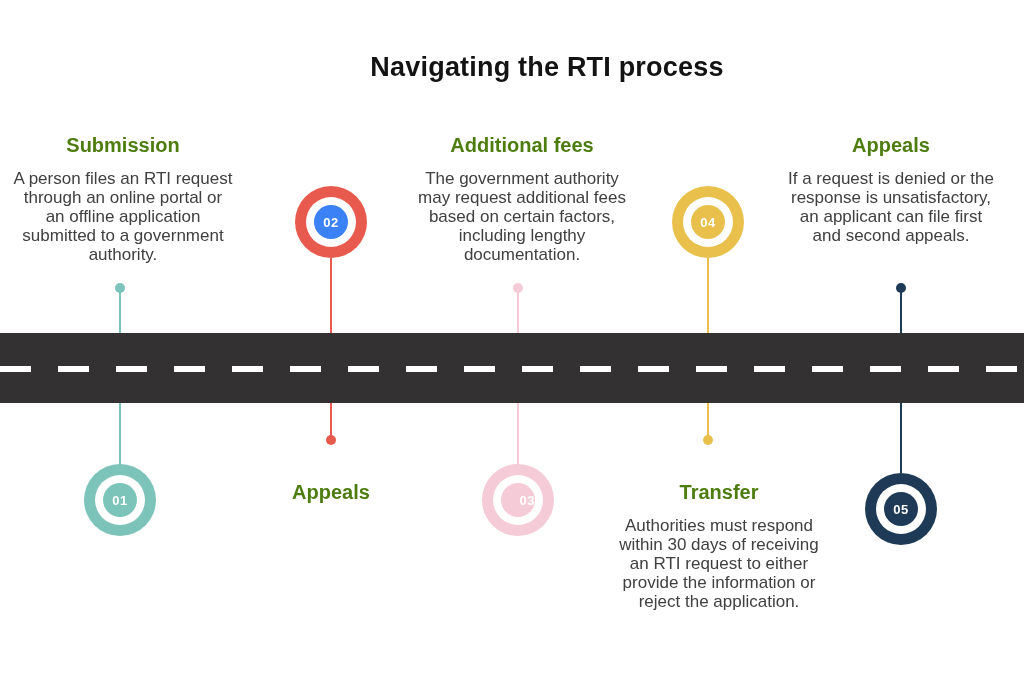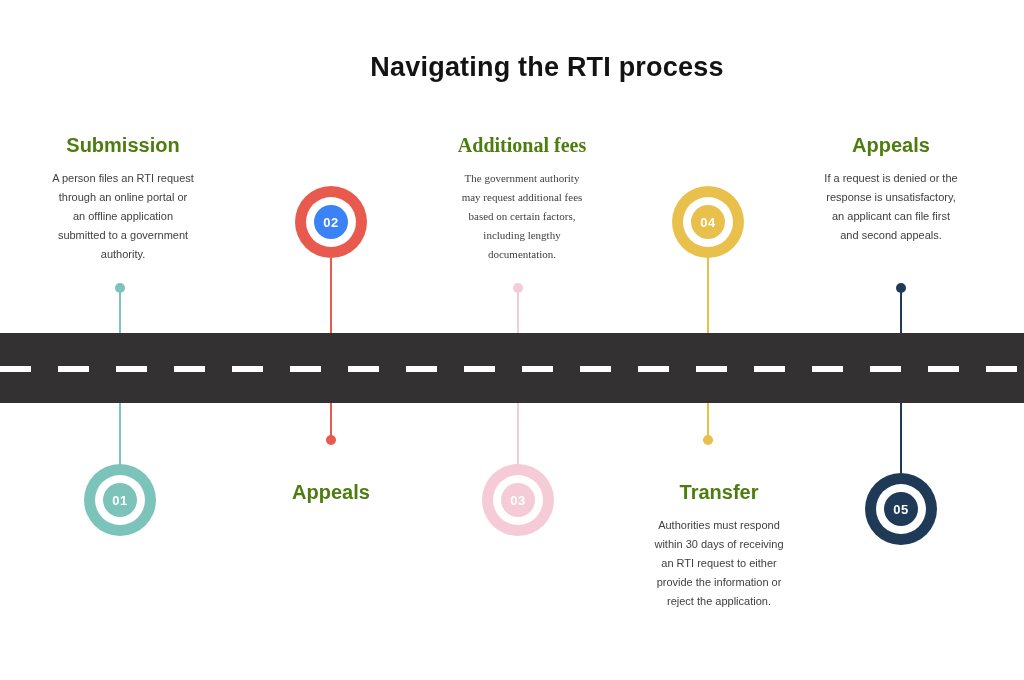--- a/index.html
+++ b/index.html
@@ -32,39 +32,39 @@
   }
   .marker-core {
     width:34px; height:34px; border-radius:50%;
     display:flex; align-items:center; justify-content:center;
   }
   .marker-num { font-size:13px; font-weight:600; color:#ffffff; letter-spacing:0.5px; }
 
   .text-block { position:absolute; z-index:3; text-align:center; }
   .step-title { font-size:20px; line-height:23px; font-weight:700; color:#4d7c0f; }
   .step-desc {
-    margin-top:12px; font-size:11px; line-height:19px; color:#404040;
+    margin-top:12px; font-size:17px; line-height:19px; color:#404040;
     white-space:pre-line;
   }
 
   
   .step-1 .marker     { left:84px;  top:464px; }
   .step-1 .stem       { left:119px; top:288px; height:176px; }
   .step-1 .stem-dot   { left:115px; top:283px; }
   .step-1 .text-block { left:8px;   top:134px; width:230px; }
 
   .step-2 .marker     { left:295px; top:186px; }
   .step-2 .stem       { left:330px; top:258px; height:182px; }
   .step-2 .stem-dot   { left:326px; top:435px; }
   .step-2 .text-block { left:216px; top:481px; width:230px; }
 
   .step-3 .marker     { left:482px; top:464px; }
   .step-3 .stem       { left:517px; top:288px; height:176px; }
   .step-3 .stem-dot   { left:513px; top:283px; }
-  .step-3 .text-block { left:407px; top:134px; width:230px;font-family:Liberation Serif, serif; }
+  .step-3 .text-block { left:407px; top:134px; width:230px; }
 
   .step-4 .marker     { left:672px; top:186px; }
   .step-4 .stem       { left:707px; top:258px; height:182px; }
   .step-4 .stem-dot   { left:703px; top:435px; }
   .step-4 .text-block { left:604px; top:481px; width:230px; }
 
   .step-5 .marker     { left:865px; top:473px; }
   .step-5 .stem       { left:900px; top:288px; height:185px; }
   .step-5 .stem-dot   { left:896px; top:283px; }
   .step-5 .text-block { left:776px; top:134px; width:230px; }
@@ -113,21 +113,21 @@
     <div class="text-block">
       <h2 class="step-title">Appeals</h2>
     </div>
   </section>
 
   <section class="step step-3">
     <div class="stem" style="background-color: rgb(244, 203, 215);"></div>
     <div class="stem-dot" style="background-color: rgb(244, 203, 215);"></div>
     <div class="marker" style="background-color: rgb(244, 203, 215);">
       <div class="marker-ring">
-        <div class="marker-core" style="background-color: rgb(244, 203, 215);">
+        <div class="marker-core" style="background-color: rgb(244, 203, 215); justify-content: flex-end;">
           <span class="marker-num">03</span>
         </div>
       </div>
     </div>
     <div class="text-block">
       <h2 class="step-title">Additional fees</h2>
       <p class="step-desc">The government authority
 may request additional fees
 based on certain factors,
 including lengthy

